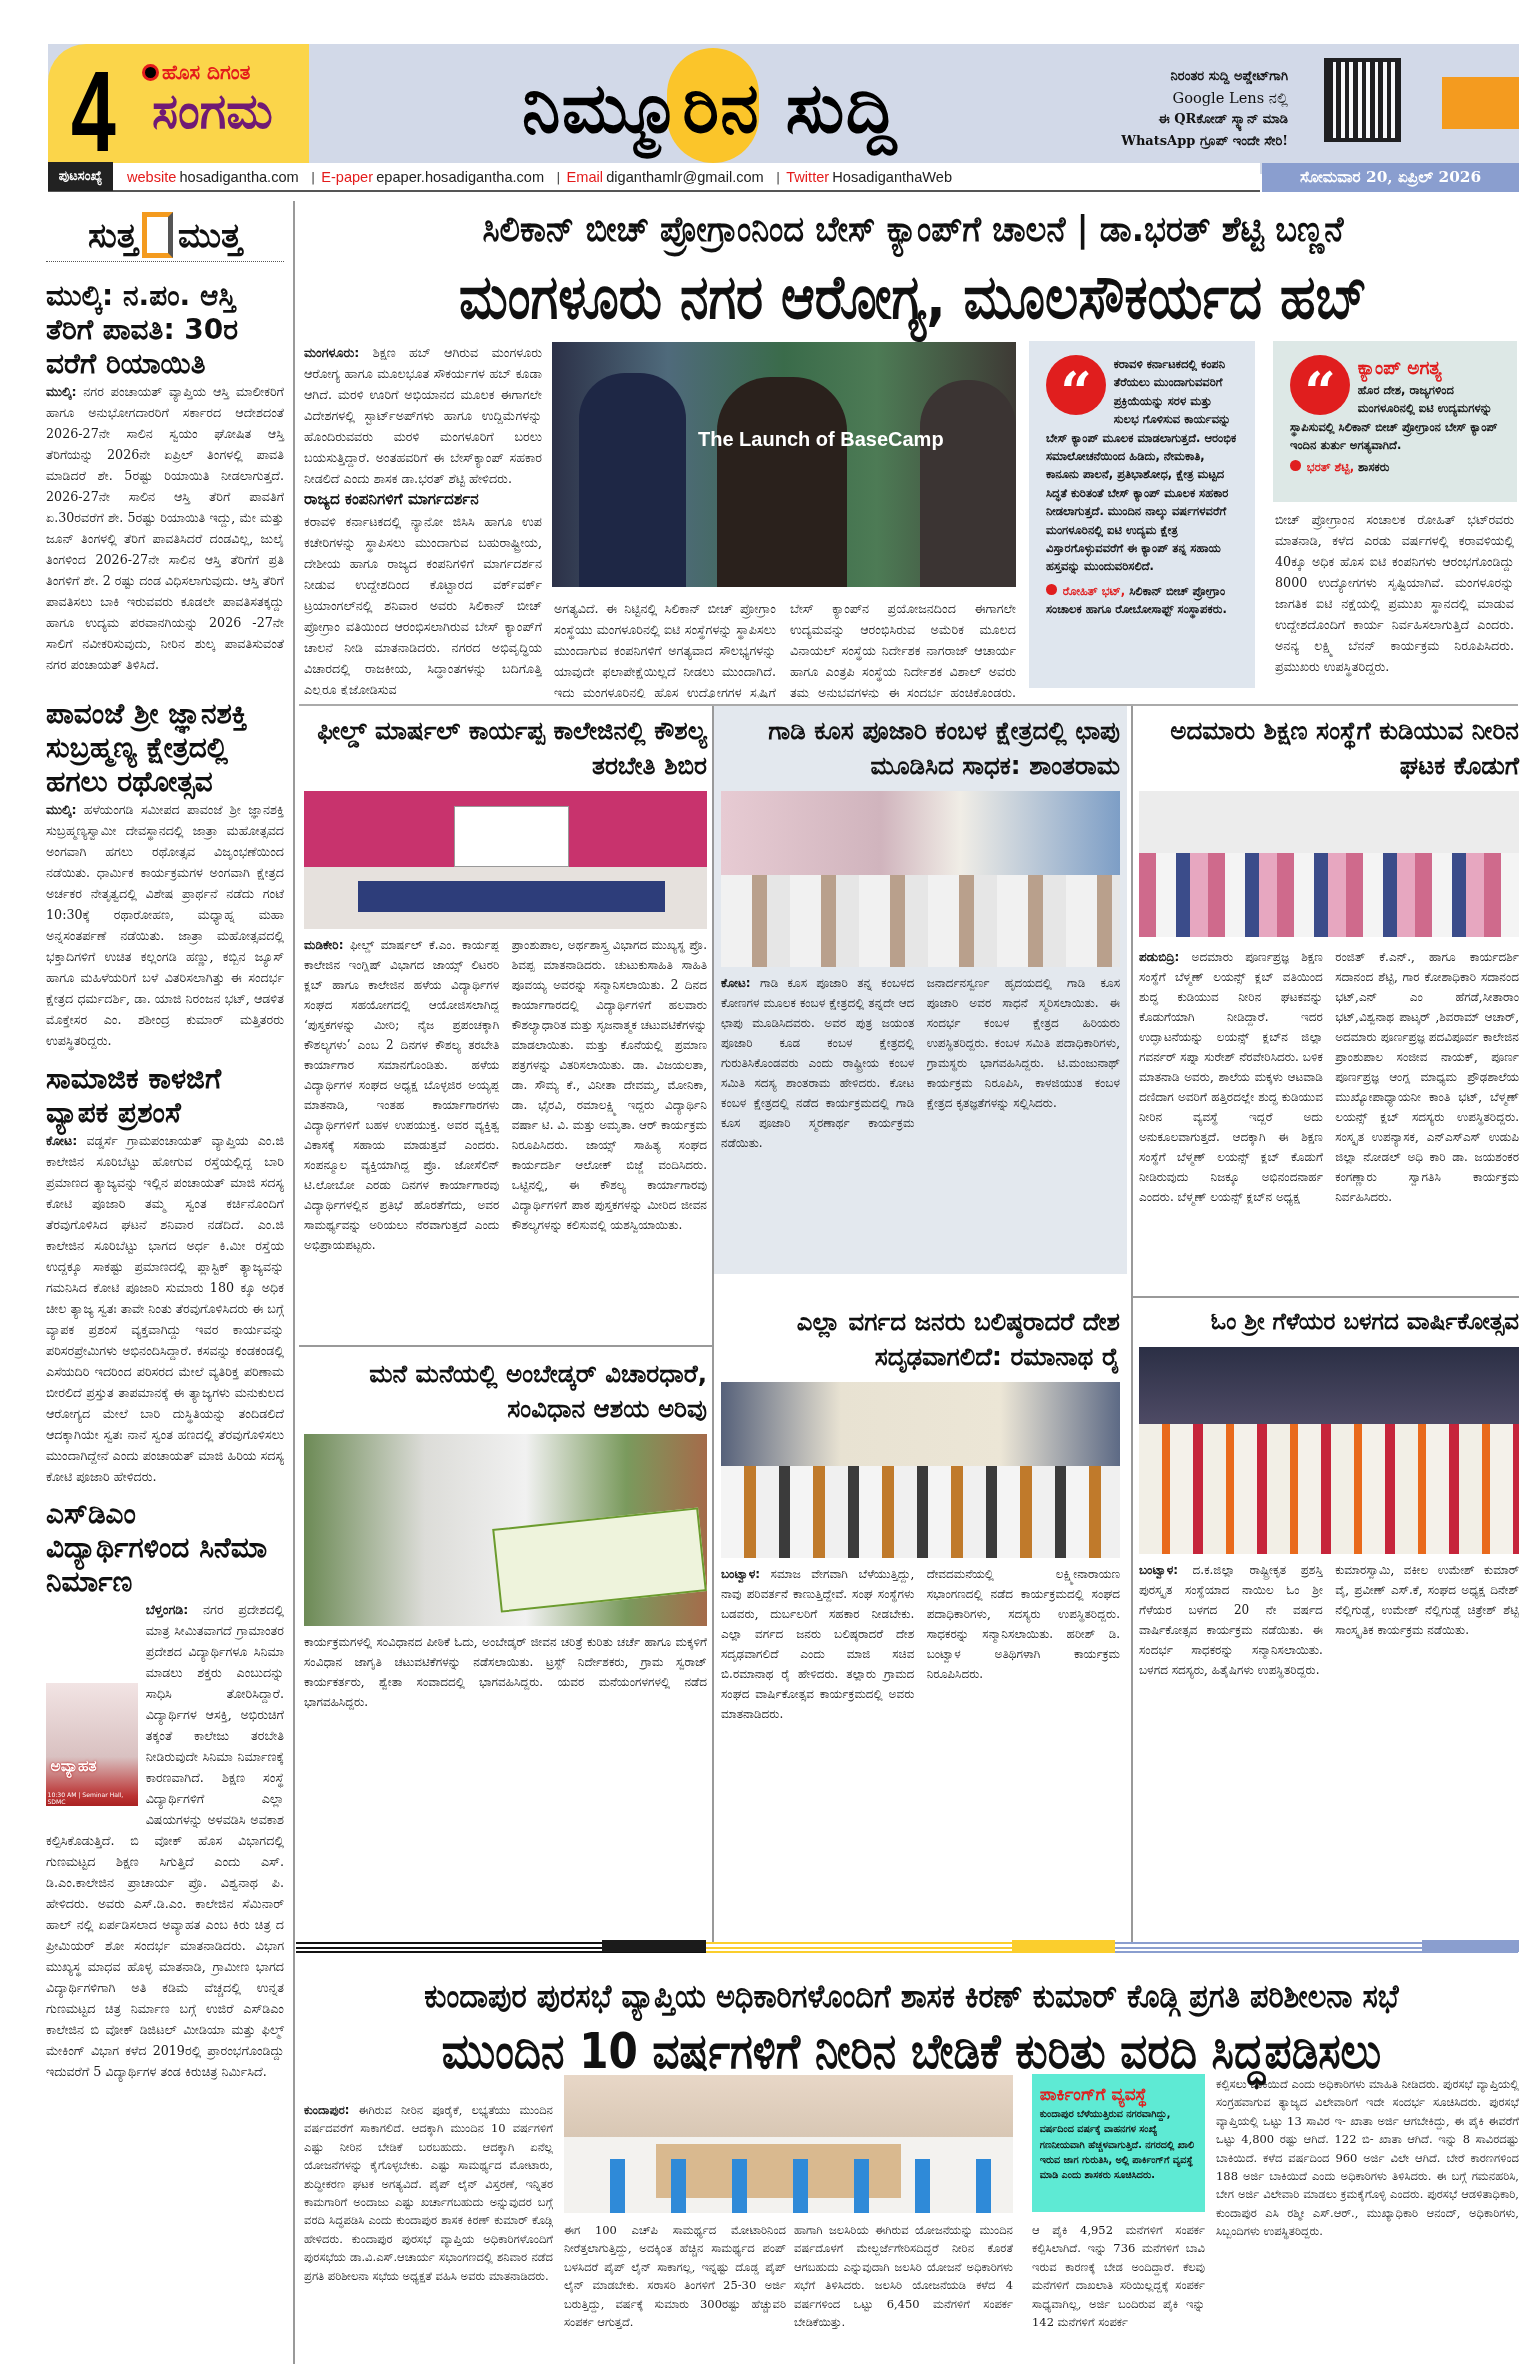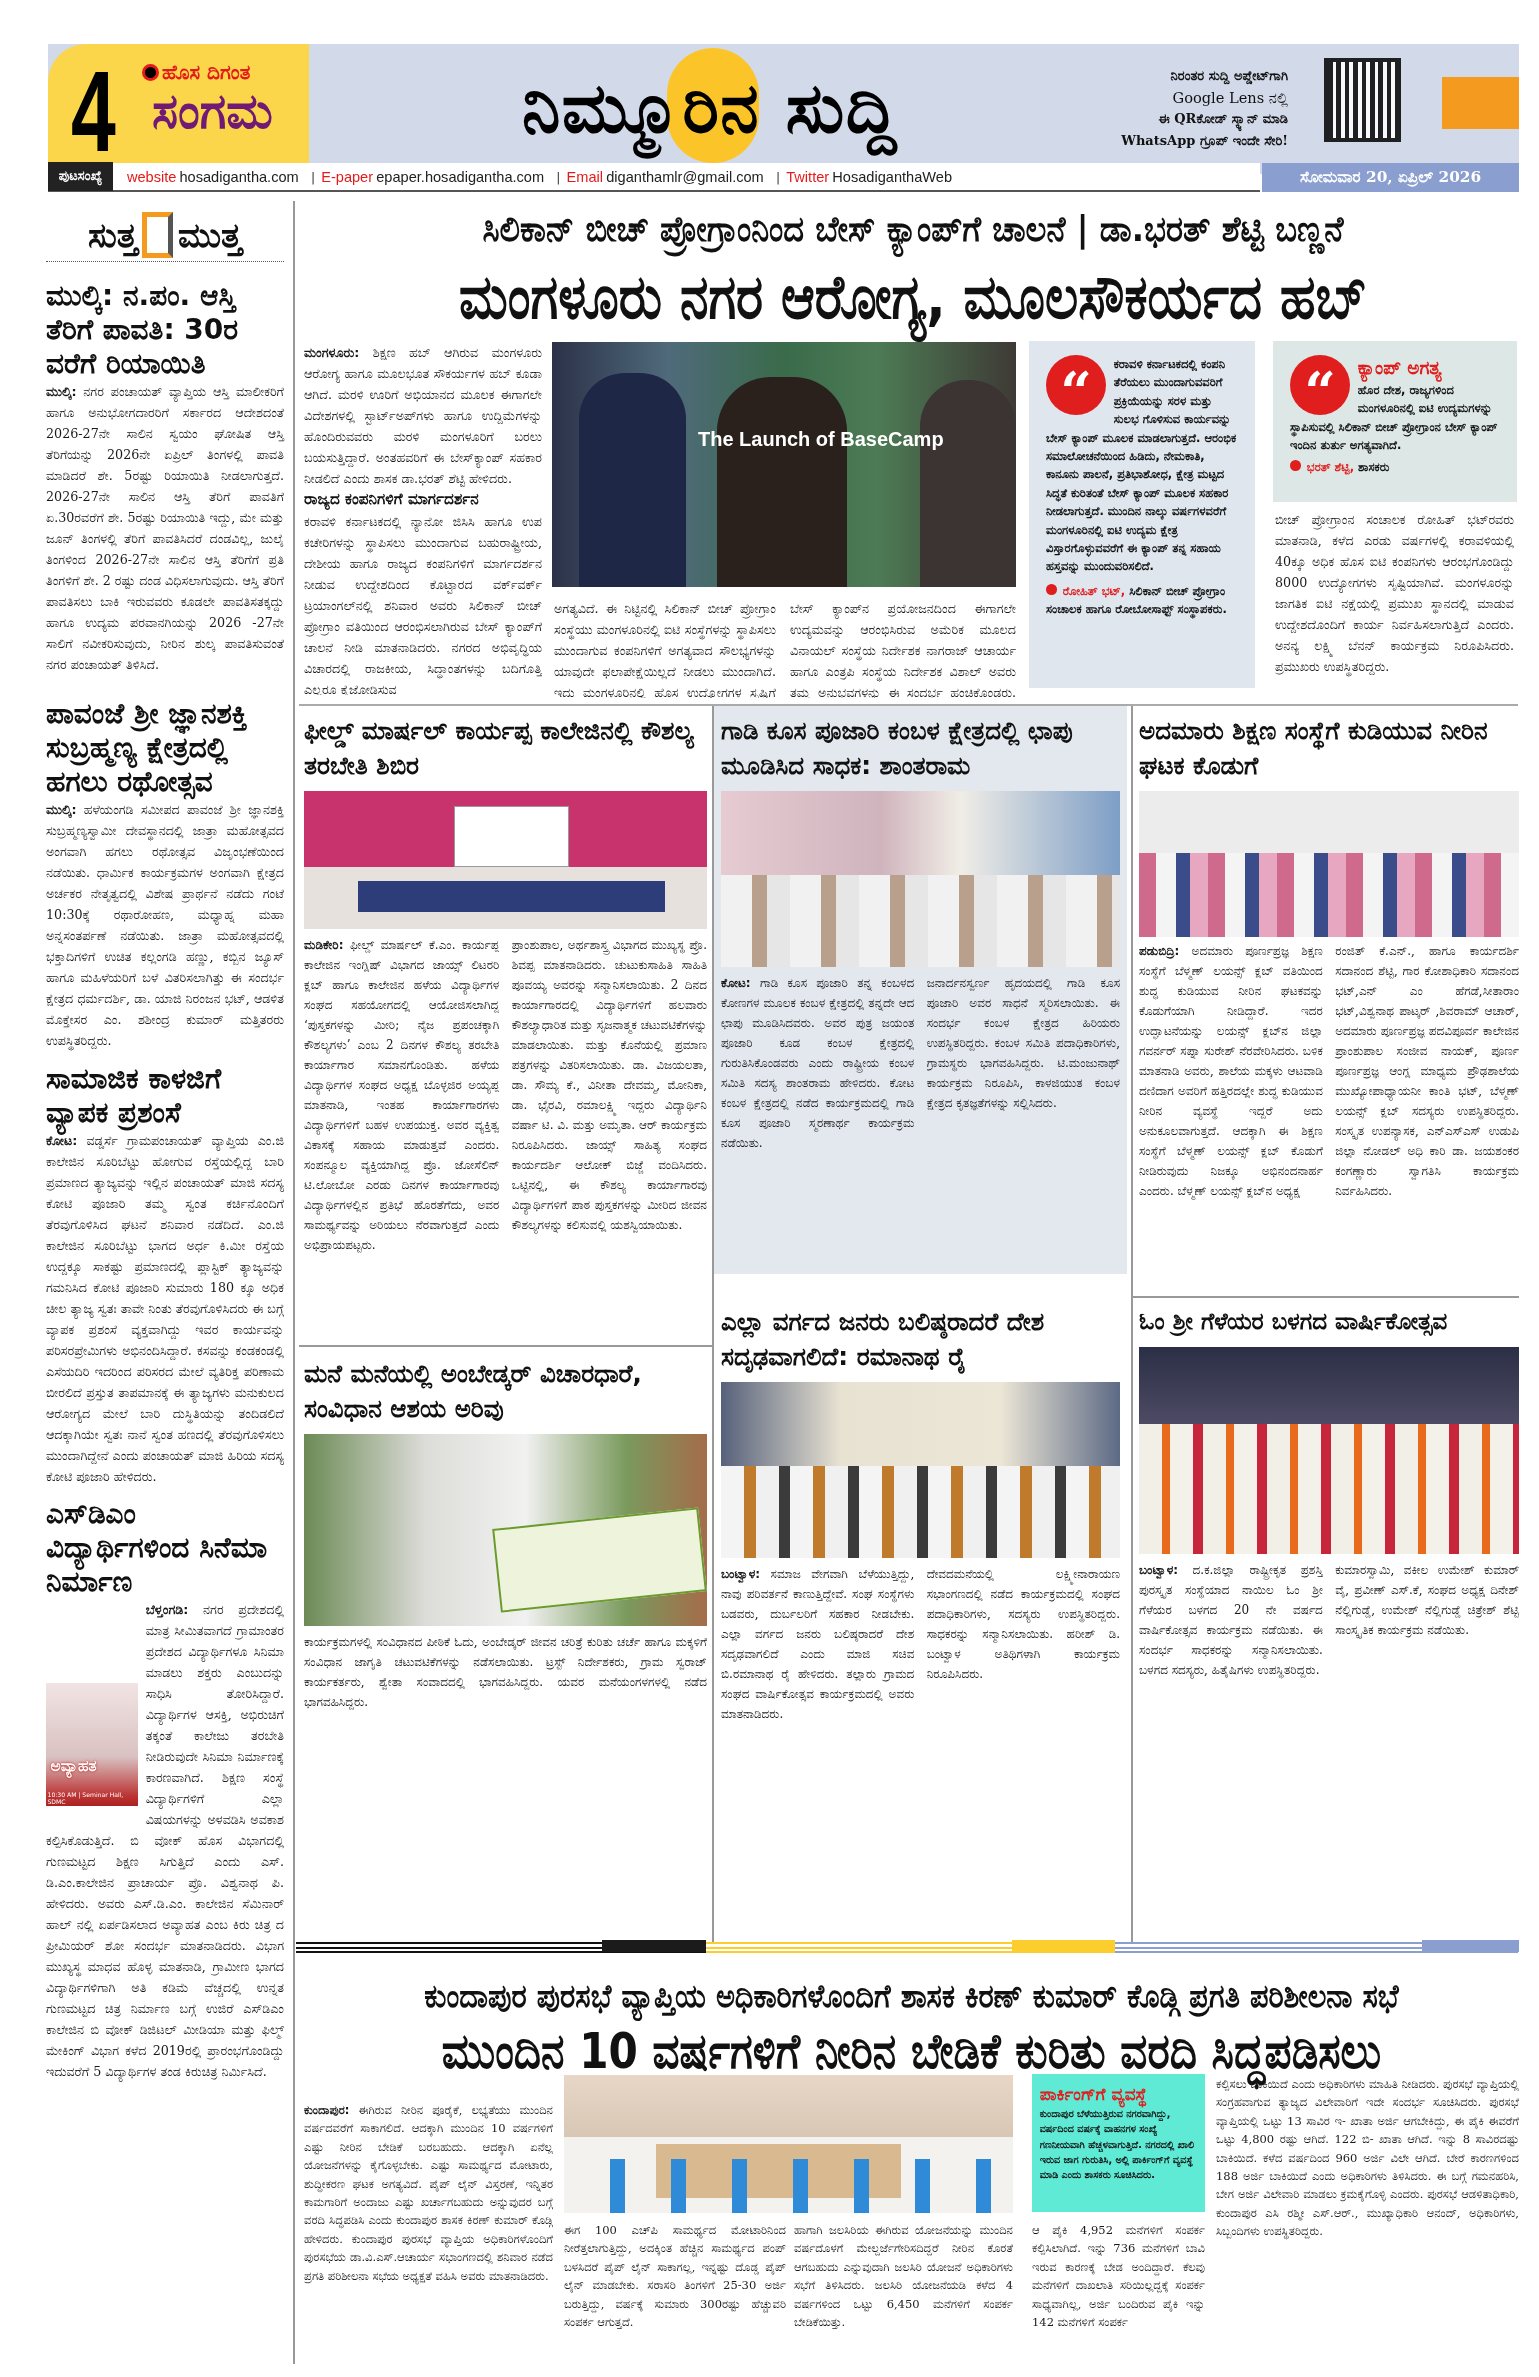--- a/index.html
+++ b/index.html
@@ -23,21 +23,21 @@
 #info-bar .val{color:#222;font:14.6px "Liberation Sans",sans-serif;margin-right:6.1px;margin-left:3.1px}
 #info-bar .sep{color:#333;margin:0 6.1px}
 #date-bar{left:1262px;top:163px;width:257px;height:29px;background:#8a9ecf;color:#fff;font:bold 15.3px/29px "DejaVu Serif",serif;text-align:center}
 
 .vline{position:absolute;background:#999;width:1.5px}
 .hline{position:absolute;background:#999;height:1.5px}
 .col-head{font:900 28px/34px "DejaVu Sans",sans-serif}
 .body{font:12.7px/21px "DejaVu Serif",serif;text-align:justify;color:#1a1a1a}
 .body b{font-family:"DejaVu Sans",sans-serif}
 .sub{font:900 15.3px/21.5px "DejaVu Sans",sans-serif}
-.h2{font:900 24.5px/35px "DejaVu Sans",sans-serif;text-align:left}
+.h2{font:900 24.5px/35px "DejaVu Sans",sans-serif;text-align:right}
 .photo{position:absolute;overflow:hidden}
 .quote-box{position:absolute;background:#dfe6ee;padding:14px 17px}
 .quote-mark{width:60px;height:60px;border-radius:50%;background:#e01e1e;color:#fff;font:bold 55px/74px "DejaVu Serif",serif;text-align:center;float:left;margin-right:7.7px}
 .qtext{font:bold 13px/23px "DejaVu Sans",sans-serif}
 .qattr{font:bold 13px/23px "DejaVu Sans",sans-serif;margin-top:6.1px}
 .qattr .name{color:#e01e1e}
 .dot{display:inline-block;width:10.7px;height:10.7px;border-radius:50%;background:#e01e1e;margin-right:6.1px}
 .stripe{position:absolute;height:10.7px}
 </style>
 </head>
@@ -169,21 +169,21 @@
     <p class="body" style="flex:1;height:314px;overflow:hidden;font-size:12px;line-height:20px"><b>ಕೋಟ:</b> <span>ಗಾಡಿ ಕೂಸ ಪೂಜಾರಿ ತನ್ನ ಕಂಬಳದ ಕೋಣಗಳ ಮೂಲಕ ಕಂಬಳ ಕ್ಷೇತ್ರದಲ್ಲಿ ತನ್ನದೇ ಆದ ಛಾಪು ಮೂಡಿಸಿದವರು. ಅವರ ಪುತ್ರ ಜಯಂತ ಪೂಜಾರಿ ಕೂಡ ಕಂಬಳ ಕ್ಷೇತ್ರದಲ್ಲಿ ಗುರುತಿಸಿಕೊಂಡವರು ಎಂದು ರಾಷ್ಟ್ರೀಯ ಕಂಬಳ ಸಮಿತಿ ಸದಸ್ಯ ಶಾಂತರಾಮ ಹೇಳಿದರು. ಕೋಟ ಕಂಬಳ ಕ್ಷೇತ್ರದಲ್ಲಿ ನಡೆದ ಕಾರ್ಯಕ್ರಮದಲ್ಲಿ ಗಾಡಿ ಕೂಸ ಪೂಜಾರಿ ಸ್ಮರಣಾರ್ಥ ಕಾರ್ಯಕ್ರಮ ನಡೆಯಿತು.</span></p>
     <p class="body" style="flex:1;height:314px;overflow:hidden;font-size:12px;line-height:20px">ಜನಾರ್ದನಸ್ವರ್ಣ ಹೃದಯದಲ್ಲಿ ಗಾಡಿ ಕೂಸ ಪೂಜಾರಿ ಅವರ ಸಾಧನೆ ಸ್ಮರಿಸಲಾಯಿತು. ಈ ಸಂದರ್ಭ ಕಂಬಳ ಕ್ಷೇತ್ರದ ಹಿರಿಯರು ಉಪಸ್ಥಿತರಿದ್ದರು. ಕಂಬಳ ಸಮಿತಿ ಪದಾಧಿಕಾರಿಗಳು, ಗ್ರಾಮಸ್ಥರು ಭಾಗವಹಿಸಿದ್ದರು. ಟಿ.ಮಂಜುನಾಥ್ ಕಾರ್ಯಕ್ರಮ ನಿರೂಪಿಸಿ, ಕಾಳಜಿಯುತ ಕಂಬಳ ಕ್ಷೇತ್ರದ ಕೃತಜ್ಞತೆಗಳನ್ನು ಸಲ್ಲಿಸಿದರು.</p>
   </div>
 </div>
 
 <div class="abs" style="left:1139px;top:713px;width:380px">
   <div class="h2">ಅದಮಾರು ಶಿಕ್ಷಣ ಸಂಸ್ಥೆಗೆ ಕುಡಿಯುವ ನೀರಿನ ಘಟಕ ಕೊಡುಗೆ</div>
   <div class="photo" style="position:relative;margin-top:7.7px;height:146px;background:linear-gradient(#ececec 0 45%,#c9c6c0 45%)">
     <div style="position:absolute;left:0;bottom:0;width:100%;height:84px;background:repeating-linear-gradient(90deg,#cf6a8c 0 17px,#f4f4f4 17px 37px,#3b4c8a 37px 51px,#e7a7c0 51px 69px)"></div>
   </div>
-  <div style="display:flex;gap:12.3px;margin-top:4px">
+  <div style="display:flex;gap:12.3px;margin-top:10px">
     <p class="body" style="flex:1;height:383px;overflow:hidden;font-size:12px;line-height:20px"><b>ಪಡುಬಿದ್ರಿ:</b> <span>ಅದಮಾರು ಪೂರ್ಣಪ್ರಜ್ಞ ಶಿಕ್ಷಣ ಸಂಸ್ಥೆಗೆ ಬೆಳ್ಮಣ್ ಲಯನ್ಸ್ ಕ್ಲಬ್ ವತಿಯಿಂದ ಶುದ್ಧ ಕುಡಿಯುವ ನೀರಿನ ಘಟಕವನ್ನು ಕೊಡುಗೆಯಾಗಿ ನೀಡಿದ್ದಾರೆ. ಇದರ ಉದ್ಘಾಟನೆಯನ್ನು ಲಯನ್ಸ್ ಕ್ಲಬ್‌ನ ಜಿಲ್ಲಾ ಗವರ್ನರ್ ಸಪ್ನಾ ಸುರೇಶ್ ನೆರವೇರಿಸಿದರು. ಬಳಿಕ ಮಾತನಾಡಿ ಅವರು, ಶಾಲೆಯ ಮಕ್ಕಳು ಆಟವಾಡಿ ದಣಿದಾಗ ಅವರಿಗೆ ಹತ್ತಿರದಲ್ಲೇ ಶುದ್ಧ ಕುಡಿಯುವ ನೀರಿನ ವ್ಯವಸ್ಥೆ ಇದ್ದರೆ ಅದು ಅನುಕೂಲವಾಗುತ್ತದೆ. ಆದಕ್ಕಾಗಿ ಈ ಶಿಕ್ಷಣ ಸಂಸ್ಥೆಗೆ ಬೆಳ್ಮಣ್ ಲಯನ್ಸ್ ಕ್ಲಬ್ ಕೊಡುಗೆ ನೀಡಿರುವುದು ನಿಜಕ್ಕೂ ಅಭಿನಂದನಾರ್ಹ ಎಂದರು. ಬೆಳ್ಮಣ್ ಲಯನ್ಸ್ ಕ್ಲಬ್‌ನ ಅಧ್ಯಕ್ಷ</span></p>
     <p class="body" style="flex:1;height:383px;overflow:hidden;font-size:12px;line-height:20px">ರಂಜಿತ್ ಕೆ.ಎನ್., ಹಾಗೂ ಕಾರ್ಯದರ್ಶಿ ಸದಾನಂದ ಶೆಟ್ಟಿ, ಗಾರ ಕೋಶಾಧಿಕಾರಿ ಸದಾನಂದ ಭಟ್,ಎನ್ ಎಂ ಹೆಗಡೆ,ಸೀತಾರಾಂ ಭಟ್,ವಿಶ್ವನಾಥ ಪಾಟ್ಕರ್ ,ಶಿವರಾಮ್ ಆಚಾರ್, ಅದಮಾರು ಪೂರ್ಣಪ್ರಜ್ಞ ಪದವಿಪೂರ್ವ ಕಾಲೇಜಿನ ಪ್ರಾಂಶುಪಾಲ ಸಂಜೀವ ನಾಯಕ್, ಪೂರ್ಣ ಪೂರ್ಣಪ್ರಜ್ಞ ಆಂಗ್ಲ ಮಾಧ್ಯಮ ಪ್ರೌಢಶಾಲೆಯ ಮುಖ್ಯೋಪಾಧ್ಯಾಯನೀ ಕಾಂತಿ ಭಟ್, ಬೆಳ್ಮಣ್ ಲಯನ್ಸ್ ಕ್ಲಬ್ ಸದಸ್ಯರು ಉಪಸ್ಥಿತರಿದ್ದರು. ಸಂಸ್ಕೃತ ಉಪನ್ಯಾಸಕ, ಎನ್‌ಎಸ್‌ಎಸ್ ಉಡುಪಿ ಜಿಲ್ಲಾ ನೋಡಲ್ ಅಧಿ ಕಾರಿ ಡಾ. ಜಯಶಂಕರ ಕಂಗಣ್ಣಾರು ಸ್ವಾಗತಿಸಿ ಕಾರ್ಯಕ್ರಮ ನಿರ್ವಹಿಸಿದರು.</p>
   </div>
 </div>
 
 <div class="hline" style="left:299px;top:1345px;width:413px"></div>
 <div class="hline" style="left:1132px;top:1296px;width:387px"></div>
 
 <div class="abs" style="left:304px;top:1356px;width:403px">
   <div class="h2">ಮನೆ ಮನೆಯಲ್ಲಿ ಅಂಬೇಡ್ಕರ್ ವಿಚಾರಧಾರೆ, ಸಂವಿಧಾನ ಆಶಯ ಅರಿವು</div>

